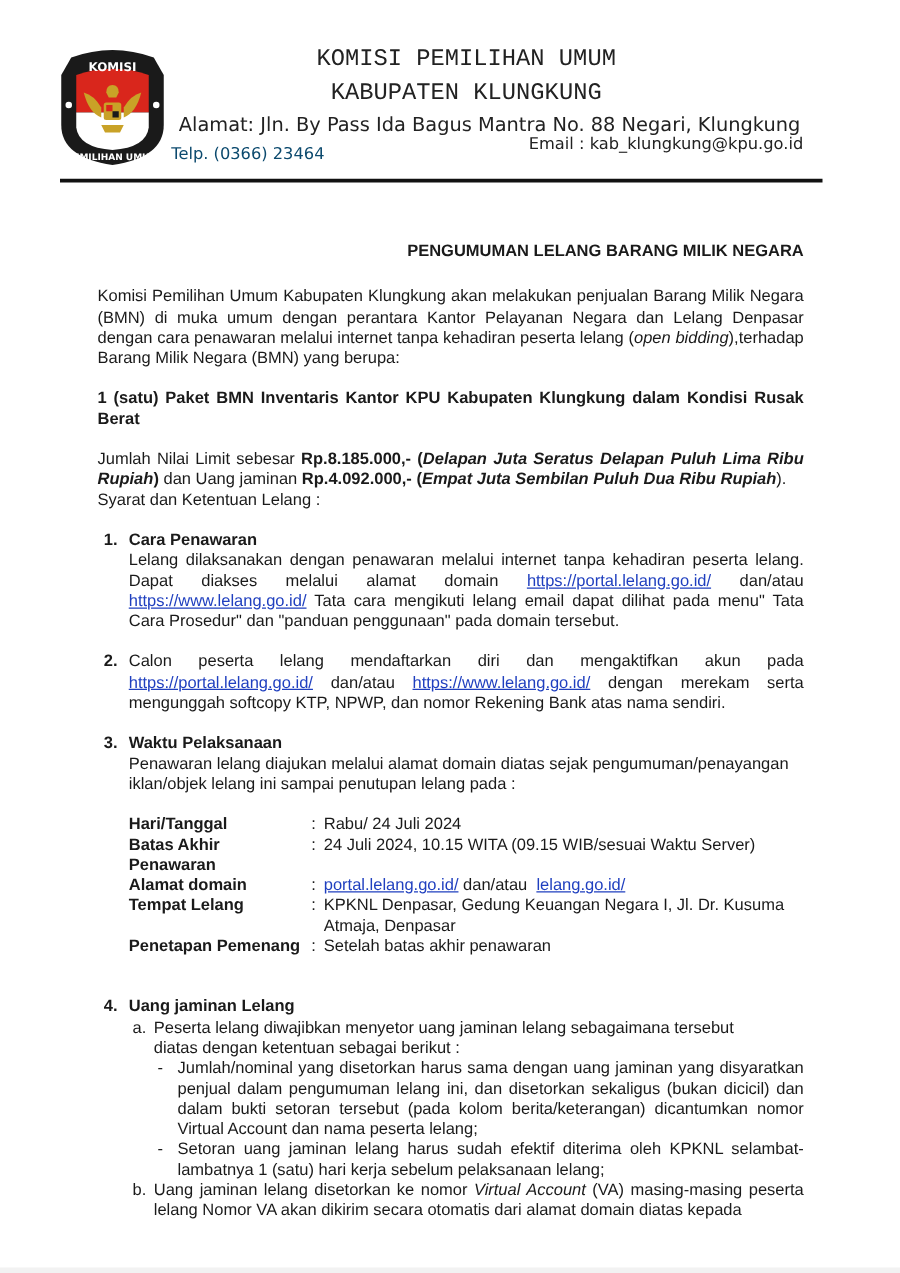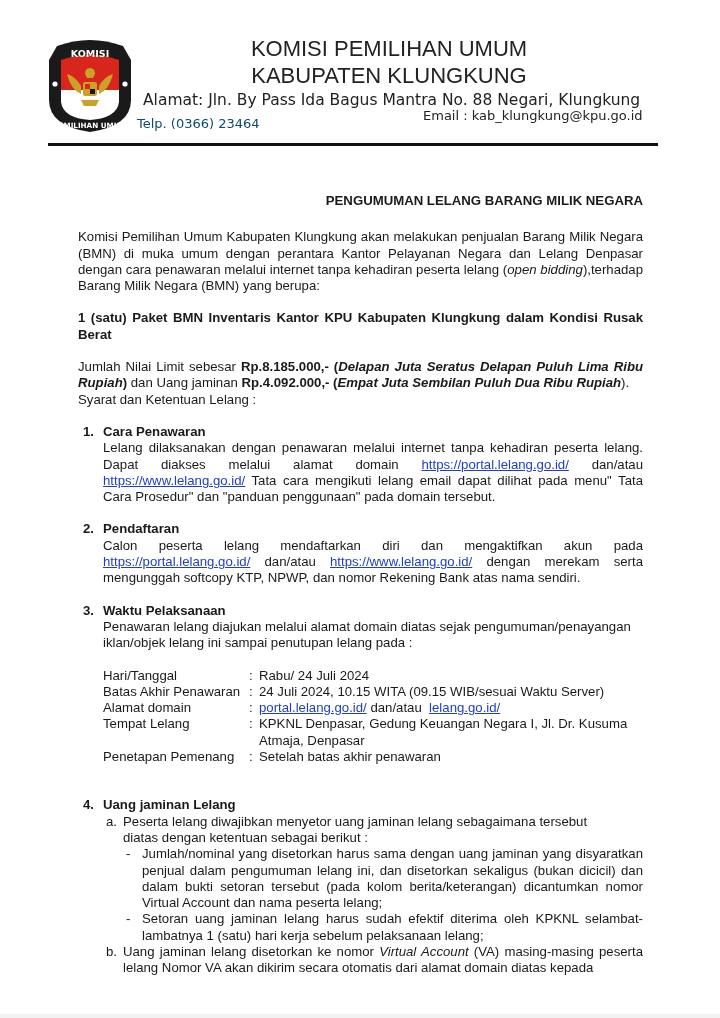--- a/index.html
+++ b/index.html
@@ -1,20 +1,20 @@
 <!DOCTYPE html>
 <html><head>
 <meta charset="utf-8">
 <style>
   html,body{margin:0;padding:0;background:#ffffff;}
   body{width:720px;height:1018px;position:relative;overflow:hidden;font-family:"Liberation Sans",sans-serif;color:#1a1a1a;}
   .bottom-strip{position:absolute;left:0;right:0;bottom:0;height:4px;background:#f2f2f2;}
   .kop{position:absolute;left:0;top:0;width:720px;height:150px;}
   .logo{position:absolute;left:47px;top:38px;width:86px;height:96px;}
-  .kop-title{position:absolute;left:184px;width:410px;text-align:center;font-family:Liberation Sans, sans-serif;font-size:22px;color:#222;letter-spacing:0px;}
+  .kop-title{position:absolute;left:168px;width:410px;text-align:center;font-family:Liberation Mono, monospace;font-size:19px;color:#222;letter-spacing:0px;}
   .kop-title.l1{top:36px;}
   .kop-title.l2{top:63px;}
   .kop-address{position:absolute;left:143px;top:91px;font-family:"DejaVu Sans",sans-serif;font-size:15.5px;color:#222;}
   .kop-phone{position:absolute;left:137px;top:116px;font-family:"DejaVu Sans",sans-serif;font-size:13px;color:#0c4a6e;}
   .kop-email{position:absolute;left:423px;top:108px;font-family:"DejaVu Sans",sans-serif;font-size:13px;color:#222;}
   .kop-rule{position:absolute;left:48px;top:143px;width:610px;height:3px;background:#111;}
 
   .doc{position:absolute;left:78px;top:193px;width:565px;font-size:13.2px;line-height:16.3px;}
   .title{text-align:right;font-weight:bold;font-size:13.2px;margin:0;}
   .nomor{text-align:center;margin:0;}
@@ -23,21 +23,21 @@
   .gap-s{height:16px;}
   .gap-m{height:20px;}
   .bold{font-weight:bold;}
   .bi{font-weight:bold;font-style:italic;}
   a{color:#1f3fbf;text-decoration:underline;}
   .sec{position:relative;padding-left:25px;}
   .sec-num{position:absolute;left:5px;top:0;font-weight:bold;}
   .sec-head{font-weight:bold;}
   table.info{border-collapse:collapse;margin-left:0;font-size:13.2px;}
   table.info td{padding:0;vertical-align:top;line-height:16.3px;}
-  table.info td.k{width:146px;}
+  table.info td.k{width:146px;font-weight:bold;}
   table.info td.c{width:10px;}
   .alpha{position:relative;padding-left:20px;}
   .alpha-mark{position:absolute;left:3px;top:0;}
   .dash{position:relative;padding-left:19px;}
   .dash-mark{position:absolute;left:3px;top:0;}
 </style>
 </head>
 <body>
 
 <div class="kop">
@@ -80,21 +80,20 @@
 
   <div class="sec">
     <span class="sec-num">1.</span>
     <p class="sec-head">Cara Penawaran</p>
     <p class="just"><span>Lelang dilaksanakan dengan penawaran melalui internet tanpa kehadiran peserta lelang. Dapat diakses melalui alamat domain </span><a>https://portal.lelang.go.id/</a><span> dan/atau </span><a>https://www.lelang.go.id/</a><span> Tata cara mengikuti lelang email dapat dilihat pada menu" Tata Cara Prosedur" dan "panduan penggunaan" pada domain tersebut.</span></p>
   </div>
   <div class="gap-s"></div>
 
   <div class="sec">
     <span class="sec-num">2.</span>
-    <p class="sec-head">Pendaftaran</p>
     <p class="just"><span>Calon peserta lelang mendaftarkan diri dan mengaktifkan akun pada </span><a>https://portal.lelang.go.id/</a><span> dan/atau </span><a>https://www.lelang.go.id/</a><span> dengan merekam serta mengunggah softcopy KTP, NPWP, dan nomor Rekening Bank atas nama sendiri.</span></p>
   </div>
   <div class="gap-s"></div>
 
   <div class="sec">
     <span class="sec-num">3.</span>
     <p class="sec-head">Waktu Pelaksanaan</p>
     <p>Penawaran lelang diajukan melalui alamat domain diatas sejak pengumuman/penayangan iklan/objek lelang ini sampai penutupan lelang pada :</p>
     <div class="gap-s"></div>
     <table class="info">

